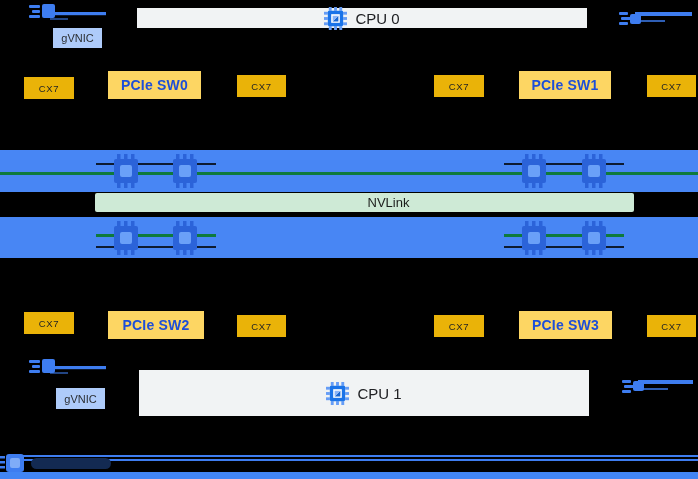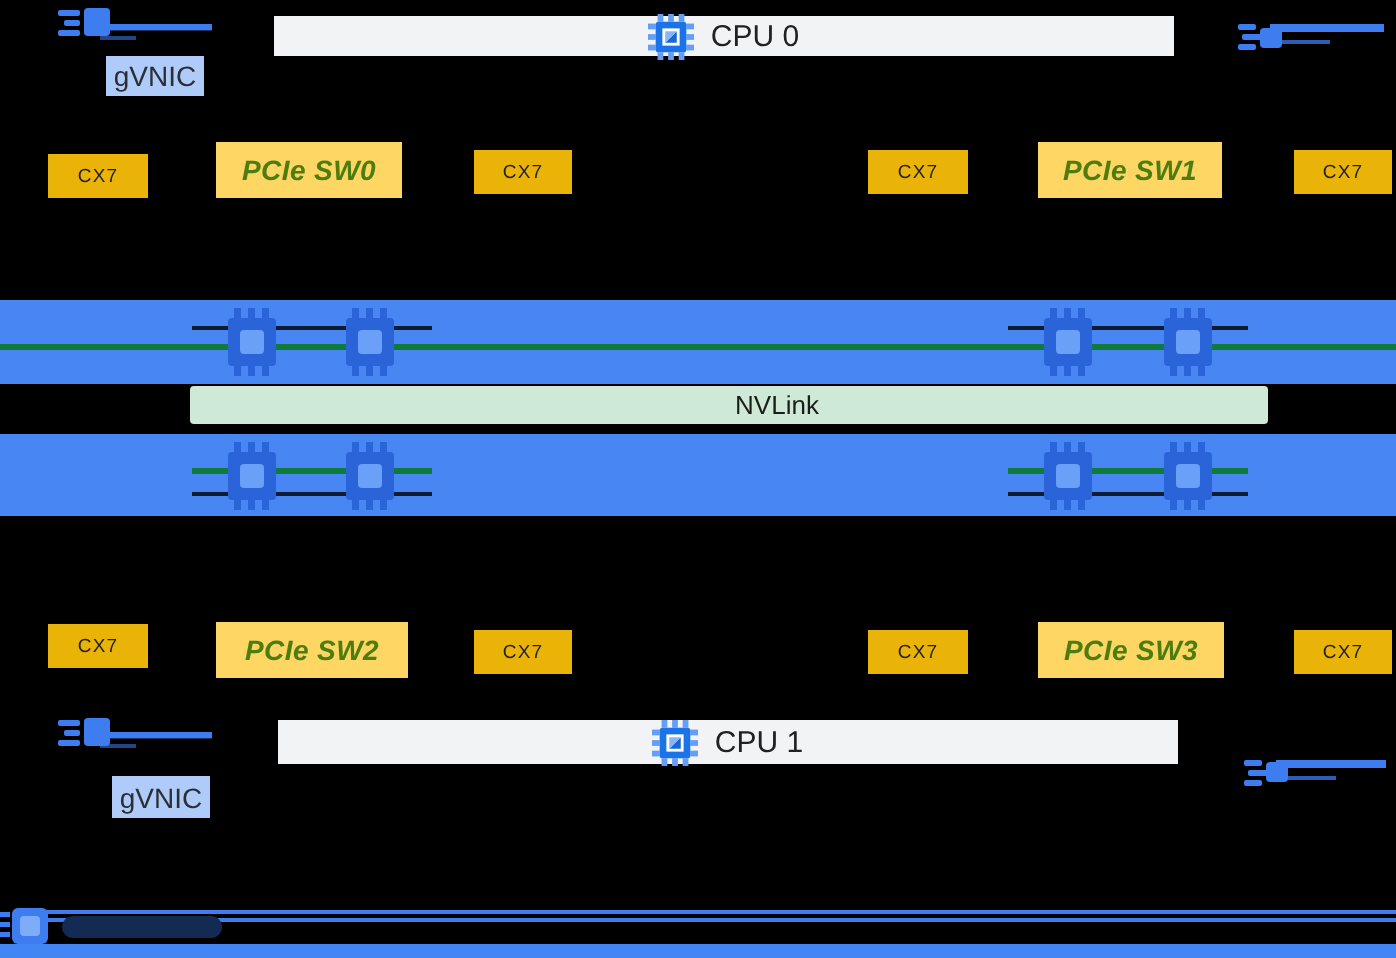--- a/index.html
+++ b/index.html
@@ -7,22 +7,22 @@
     position:relative;width:698px;height:479px;background:#000;overflow:hidden;
     font-family:"Liberation Sans", sans-serif;
   }
   .abs{position:absolute;box-sizing:border-box;}
   .box{
     position:absolute;box-sizing:border-box;
     display:flex;align-items:center;justify-content:center;
     text-align:center;
   }
   .cx7{background:#eab308;color:#1f2125;font-size:9.5px;letter-spacing:.6px;}
-  .gvnic{background:#aecbfa;color:#2b2f33;font-size:14px;}
-  .pcie{background:#fdd663;color:#4d7c0f;font-size:14px;font-weight:600;letter-spacing:.2px;font-style:italic;}
+  .gvnic{background:#aecbfa;color:#2b2f33;font-size:11px;}
+  .pcie{background:#fdd663;color:#1d4ed8;font-size:14px;font-weight:600;letter-spacing:.2px;}
   .cpu{background:#f1f3f4;color:#202124;font-size:15px;gap:8px;}
   .gpubar{position:absolute;left:0;width:698px;background:#4886f4;}
   .nvlink{background:#ceead6;color:#1b1d1b;font-size:13px;border-radius:2px;padding-left:48px;}
   .hline{position:absolute;}
   .pill{position:absolute;background:#132a52;border-radius:6px;}
 </style>
 </head>
 <body>
 
 <div class="canvas">
@@ -239,21 +239,21 @@
       <rect x="13" y="1" width="13" height="14" rx="2"></rect>
       <rect x="21" y="8" width="56" height="3.2"></rect>
       <rect x="21" y="14" width="18" height="2" opacity=".55"></rect>
     </g>
   </svg>
 
   <div class="box gvnic" style="left:56px;top:388px;width:49px;height:21px">
     <span>gVNIC</span>
   </div>
 
-  <div class="box cpu" style="left:139px;top:360px;width:450px;height:22px">
+  <div class="box cpu" style="left:139px;top:370px;width:450px;height:46px">
     <svg width="23" height="23" viewBox="0 0 24 24">
       <g fill="#669df6">
         <rect x="0" y="5" width="4" height="3"></rect>
           <rect x="0" y="10.5" width="4" height="3"></rect>
           <rect x="0" y="16" width="4" height="3"></rect>
         <rect x="20" y="5" width="4" height="3"></rect>
           <rect x="20" y="10.5" width="4" height="3"></rect>
           <rect x="20" y="16" width="4" height="3"></rect>
         <rect x="5" y="0" width="3" height="4"></rect>
           <rect x="10.5" y="0" width="3" height="4"></rect>

